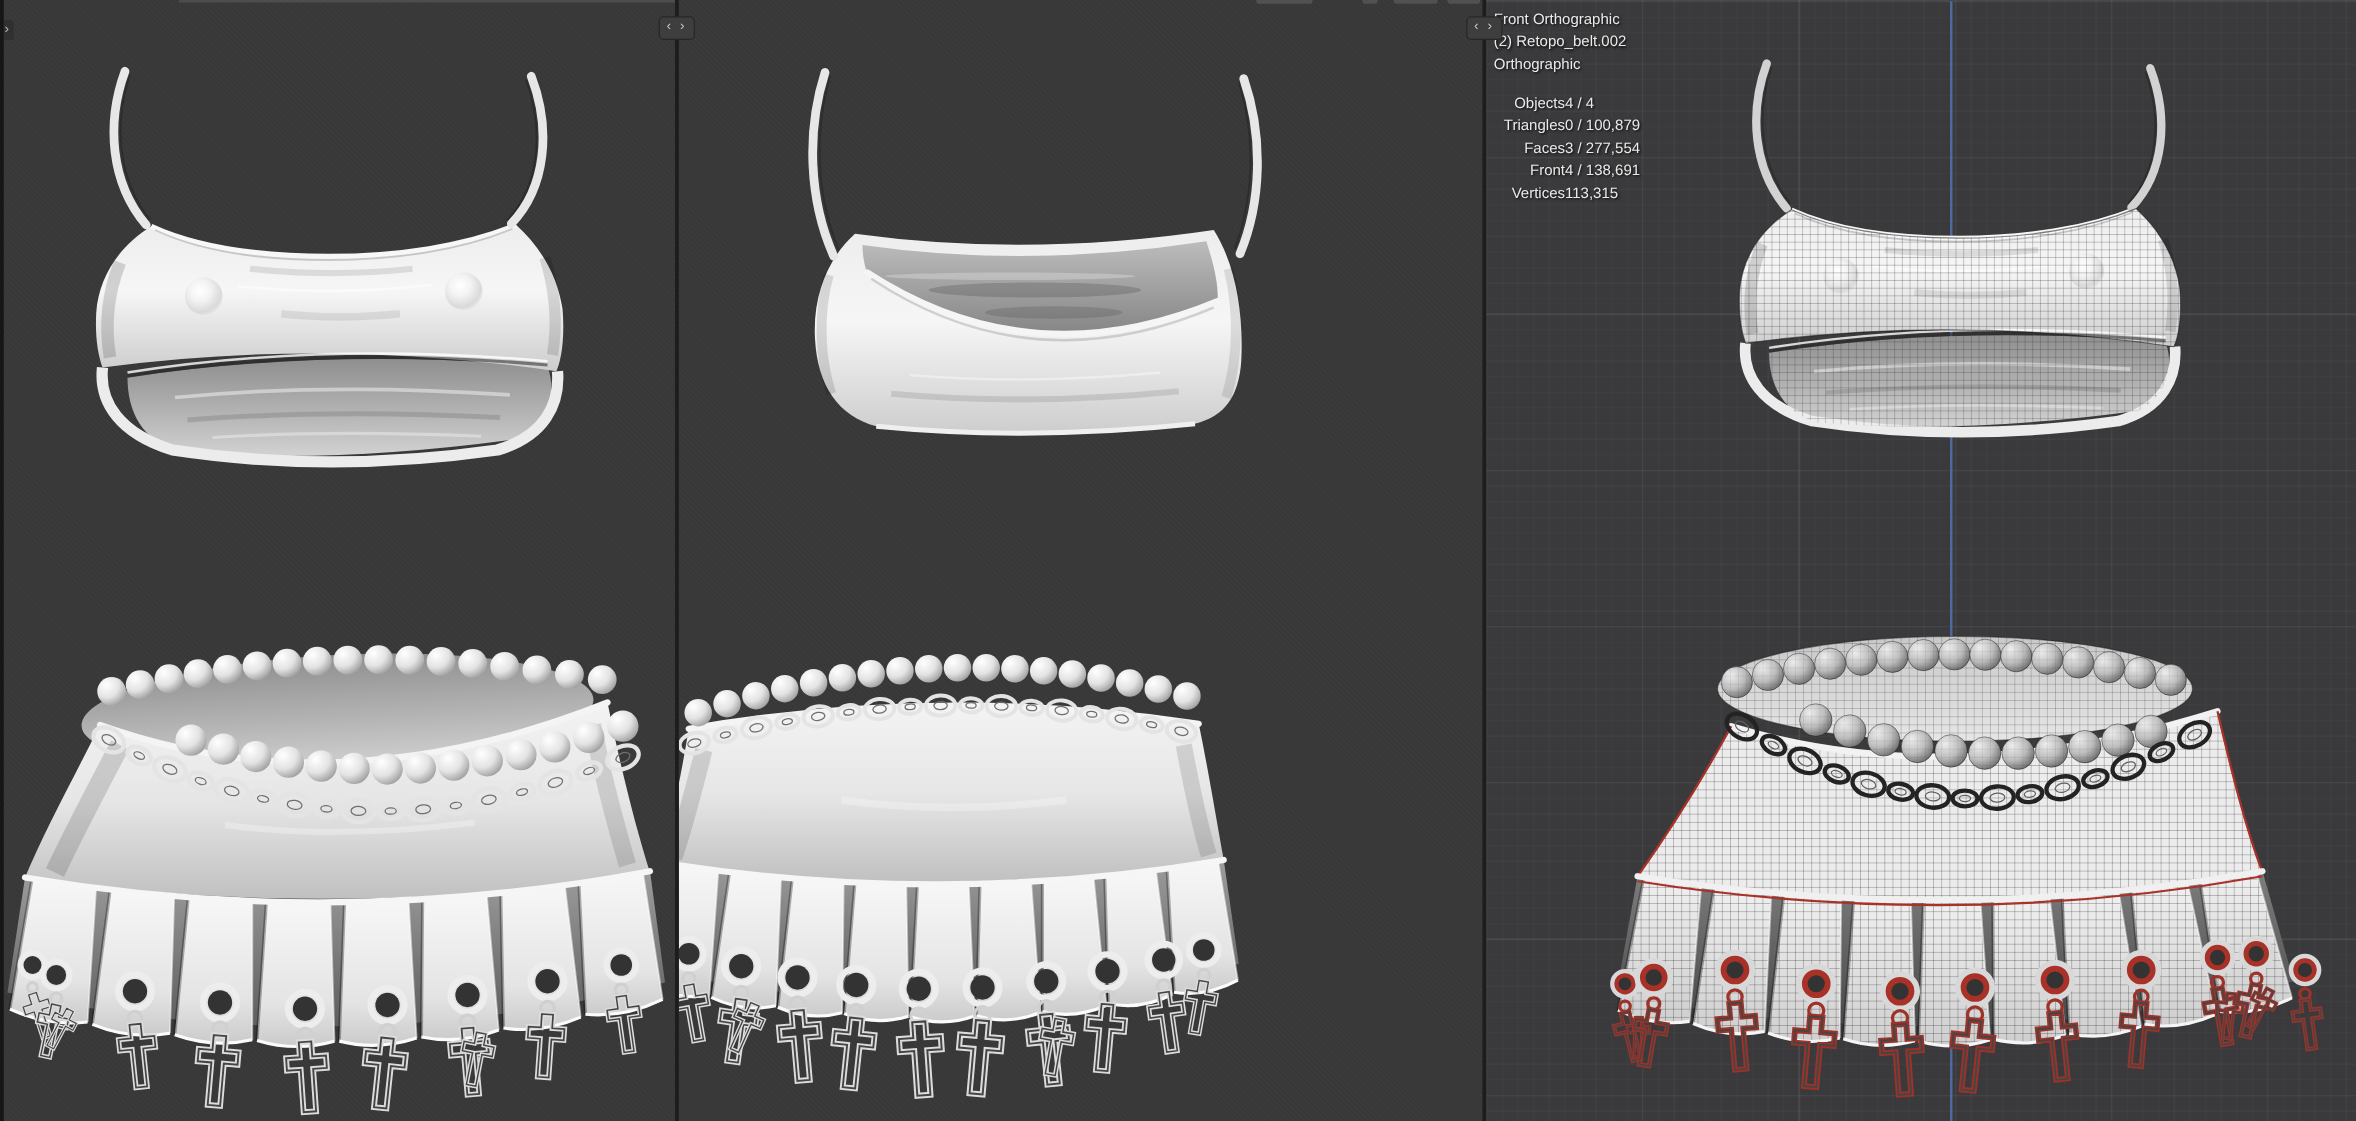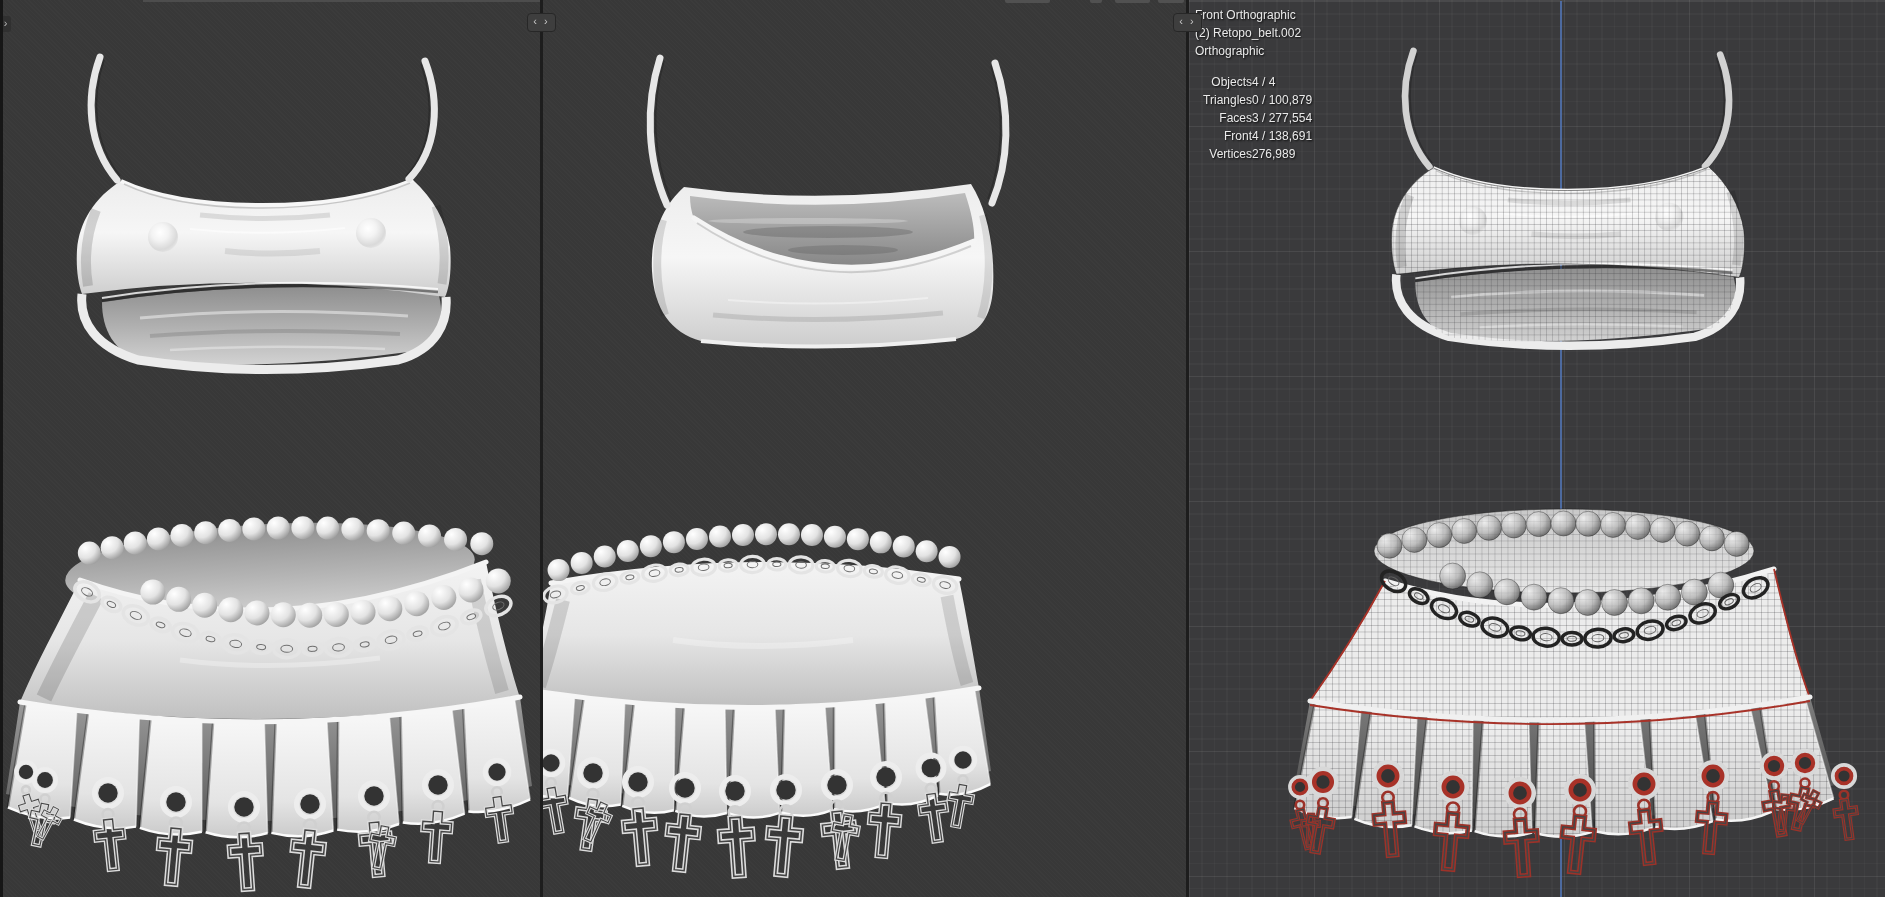--- a/index.html
+++ b/index.html
@@ -666,21 +666,21 @@
         <div class="srow">
             <span class="lb">Faces</span>
             <span>3 / 277,554</span>
           </div>
         <div class="srow">
             <span class="lb">Front</span>
             <span>4 / 138,691</span>
           </div>
         <div class="srow">
             <span class="lb">Vertices</span>
-            <span>276,989</span>
+            <span>113,315</span>
           </div>
       </div>
     </div>
   </div>
 
   <div class="left-border"></div>
   <div class="top-sliver" style="left:143px;width:397px"></div>
   <div class="chip" style="left:1005px;width:45px"></div>
   <div class="chip" style="left:1090px;width:12px"></div>
   <div class="chip" style="left:1115px;width:35px"></div>

